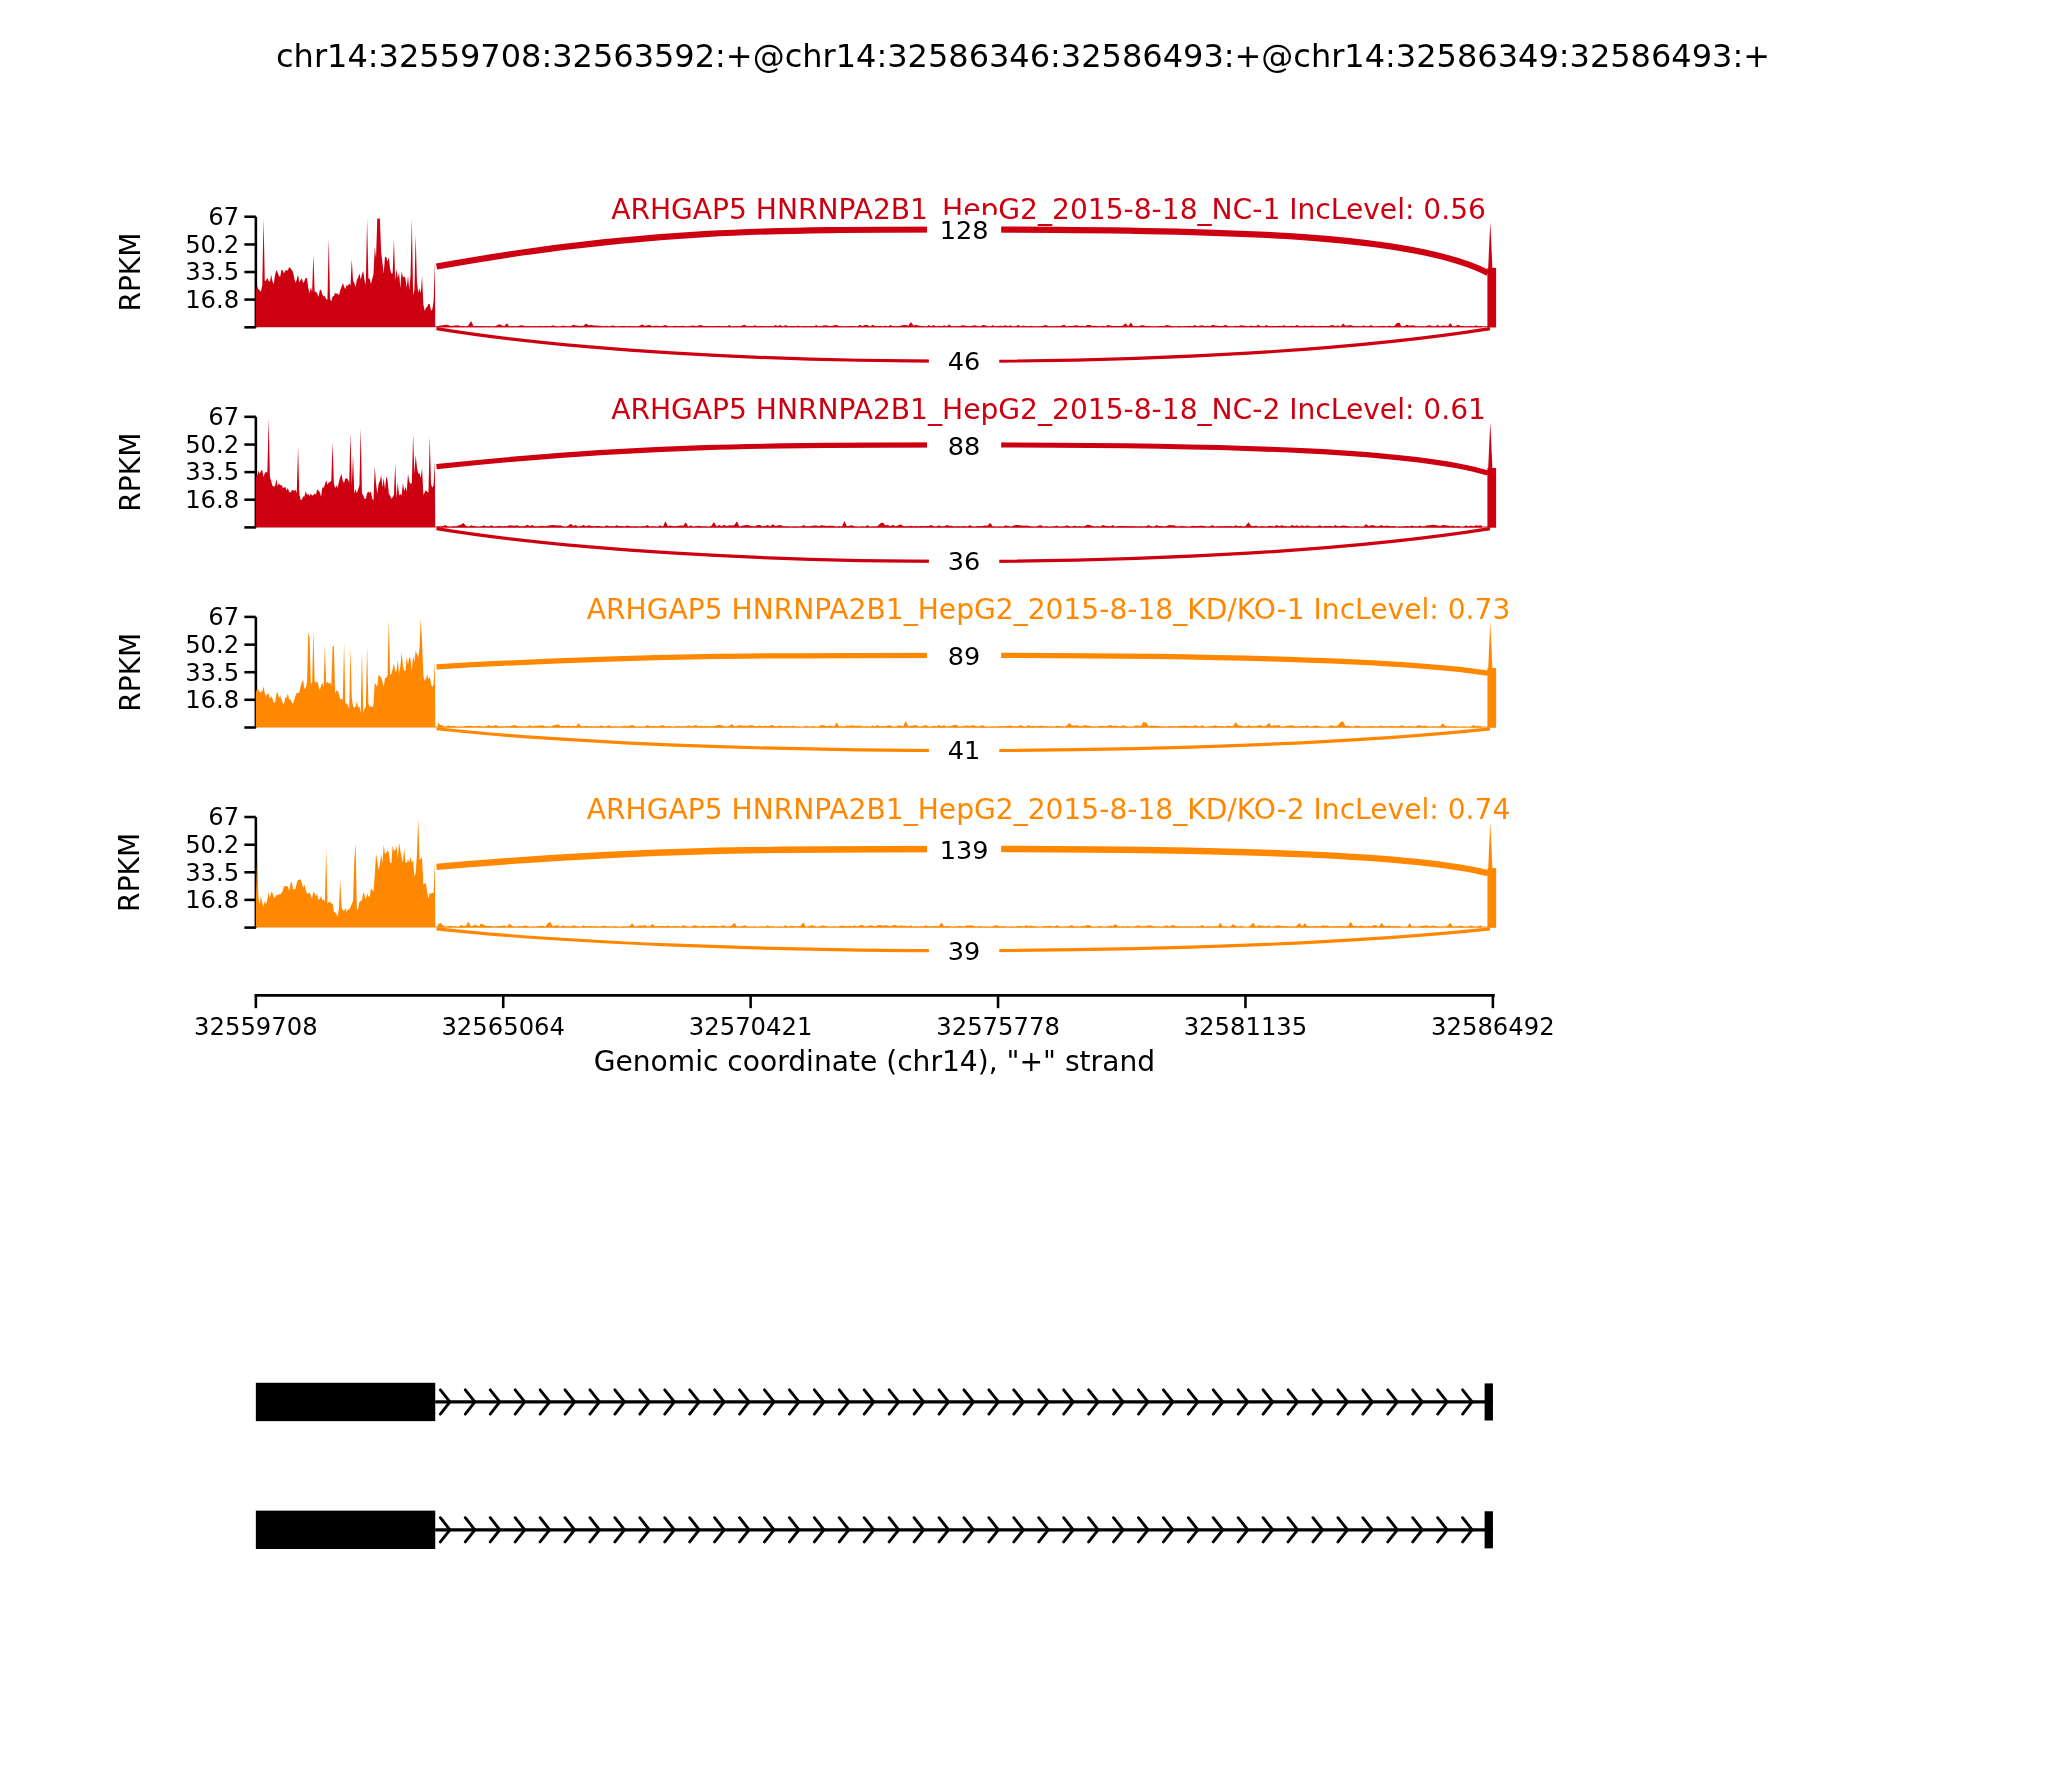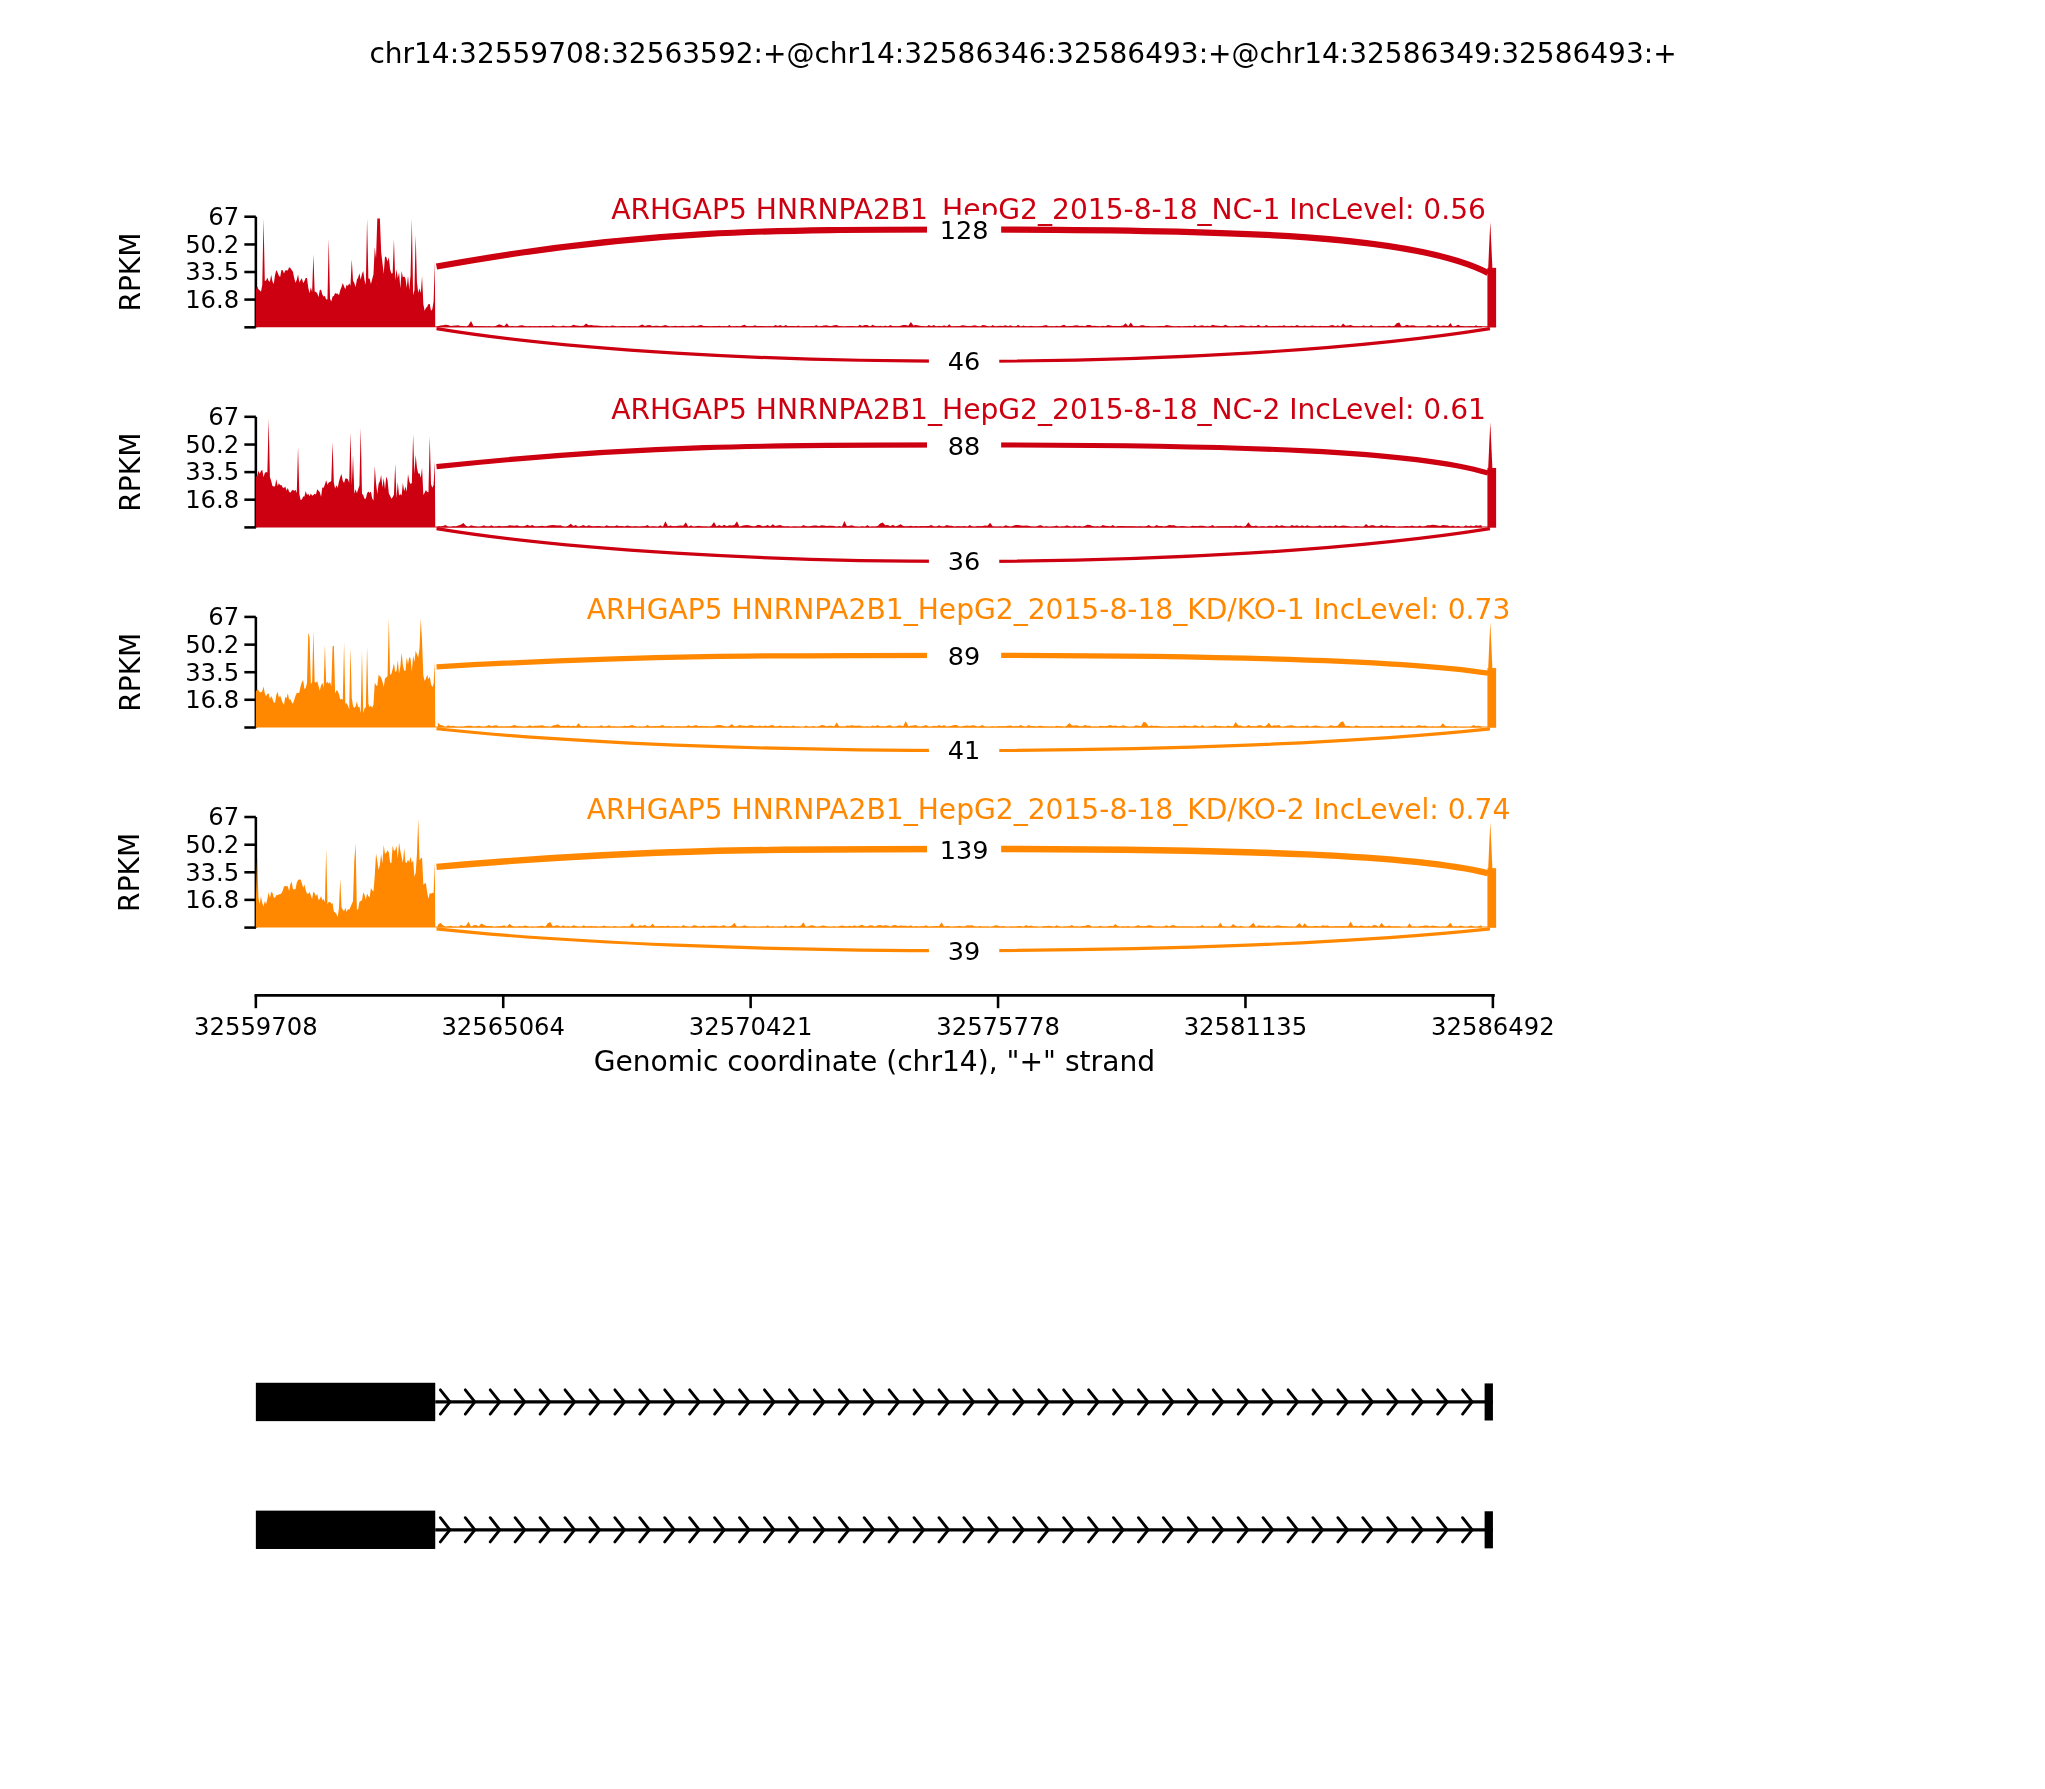--- a/index.html
+++ b/index.html
@@ -1,19 +1,19 @@
 <!DOCTYPE html>
 <html style="font-size:10.2px"><head>
 <meta charset="utf-8">
 <style>
   html,body{margin:0;padding:0;background:#ffffff;}
   .fig{position:relative;width:2046px;height:1790px;background:#ffffff;overflow:hidden;
        font-family:"DejaVu Sans","Liberation Sans",sans-serif;}
   .title{position:absolute;left:0;top:37px;width:2046px;text-align:center;
-         font-size:28px;color:#000;white-space:nowrap;}
+         font-size:32px;color:#000;white-space:nowrap;}
   svg text{font-family:"DejaVu Sans","Liberation Sans",sans-serif;}
 </style>
 </head>
 <body>
 
 <div class="fig">
   <div class="title">chr14:32559708:32563592:+@chr14:32586346:32586493:+@chr14:32586349:32586493:+</div>
   <svg id="plot" width="2046" height="1790" viewBox="0 0 3200 2800">
       <text x="1640" y="327" font-size="44" fill="#CC0011" text-anchor="middle" dominant-baseline="central">ARHGAP5 HNRNPA2B1_HepG2_2015-8-18_NC-1 IncLevel: 0.56</text>
       <path d="M400 339 V 512" stroke="#000" stroke-width="4" fill="none"></path>

